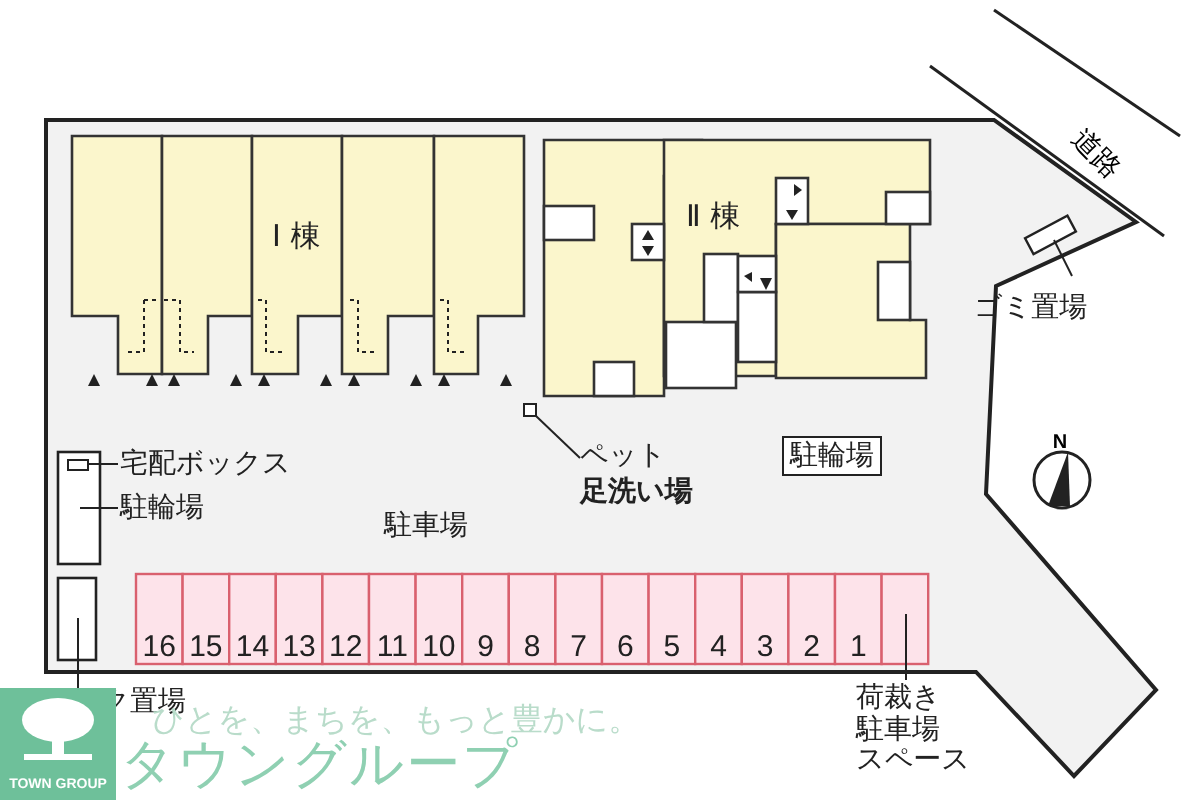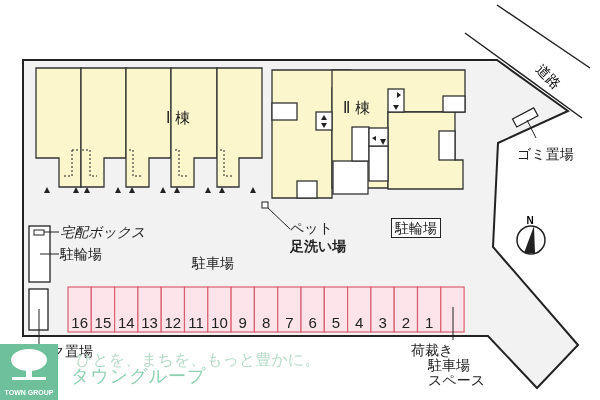--- a/index.html
+++ b/index.html
@@ -4,21 +4,21 @@
 <style>
   html, body { margin:0; padding:0; background:#ffffff; }
   body { width:600px; height:400px; position:relative; overflow:hidden;
          font-family:"DejaVu Sans", "Liberation Sans", sans-serif; color:#222; }
   #plan { position:absolute; left:0; top:0; }
   .lbl { position:absolute; font-size:14px; line-height:16px; color:#222; white-space:nowrap; }
   .stall-num { font-family:"Liberation Sans", sans-serif; font-size:15px; fill:#222; }
   .box-lbl { position:absolute; border:1.5px solid #222; background:#fff; padding:0 3px; font-size:14px; line-height:18px; }
   .logo-box { position:absolute; left:0; top:344px; width:58px; height:56px; background:#6ec09a; }
   .logo-text { position:absolute; left:2px; bottom:4px; width:54px; text-align:center; color:#fff; font-size:7px; font-family:"Liberation Sans", sans-serif; font-weight:bold; }
-  .brand { position:absolute; left:71px; top:364px; font-size:18px; color:#8fd0b2; letter-spacing:1px; }
+  .brand { position:absolute; left:60px; top:364px; font-size:27px; color:#8fd0b2; letter-spacing:1px; }
   .tagline { position:absolute; left:76px; top:350px; font-size:16px; color:#b9dcca; }
 </style>
 </head>
 <body>
 
 <svg id="plan" width="600" height="400" viewBox="0 0 600 400">
 
   <g>
     <line x1="497" y1="5" x2="590" y2="68" stroke="#222" stroke-width="1.5"></line>
     <line x1="465" y1="33" x2="582" y2="118" stroke="#222" stroke-width="1.5"></line>
@@ -135,31 +135,31 @@
 
   <g>
     <circle cx="531" cy="240" r="14" fill="#fff" stroke="#222" stroke-width="1.5"></circle>
     <polygon points="534,226 524,253 535,253" fill="#222"></polygon>
     <text x="530" y="224" font-size="10" font-family="Liberation Sans, sans-serif" font-weight="bold" text-anchor="middle">N</text>
   </g>
 
   <text x="545" y="80" font-size="14" transform="rotate(45 545 80)" text-anchor="middle">道路</text>
 </svg>
 
-<div class="lbl" style="left:136px;top:110px;font-size:15px;margin-left:30px;">Ⅰ 棟</div>
+<div class="lbl" style="left:136px;top:110px;font-size:15px;">Ⅰ 棟</div>
 <div class="lbl" style="left:343px;top:100px;font-size:15px;">Ⅱ 棟</div>
-<div class="lbl" style="left:517px;top:146px;">ゴミ置場</div>
-<div class="lbl" style="left:60px;top:224px;font-style:italic;">宅配ボックス</div>
+<div class="lbl" style="left:487px;top:146px;">ゴミ置場</div>
+<div class="lbl" style="left:60px;top:224px;">宅配ボックス</div>
 <div class="lbl" style="left:60px;top:246px;">駐輪場</div>
 <div class="lbl" style="left:192px;top:255px;">駐車場</div>
 <div class="lbl" style="left:290px;top:220px;text-align:right;">ペット</div>
 <div class="lbl" style="left:290px;top:238px;font-weight:bold;">足洗い場</div>
 <div class="box-lbl" style="left:391px;top:218px;">駐輪場</div>
 <div class="lbl" style="left:22px;top:343px;">バイク置場</div>
-<div class="lbl" style="left:411px;top:342px;">荷裁き</div>
+<div class="lbl" style="left:428px;top:342px;font-family:Liberation Serif, serif;">荷裁き</div>
 <div class="lbl" style="left:428px;top:357px;">駐車場</div>
 <div class="lbl" style="left:428px;top:372px;">スペース</div>
 
 <div class="logo-box">
   <svg width="58" height="40" viewBox="0 0 58 40">
     <ellipse cx="29" cy="16" rx="18" ry="11" fill="#fff"></ellipse>
     <rect x="26" y="20" width="6" height="14" fill="#fff"></rect>
     <rect x="12" y="33" width="34" height="3" fill="#fff"></rect>
   </svg>
   <div class="logo-text">TOWN GROUP</div>

